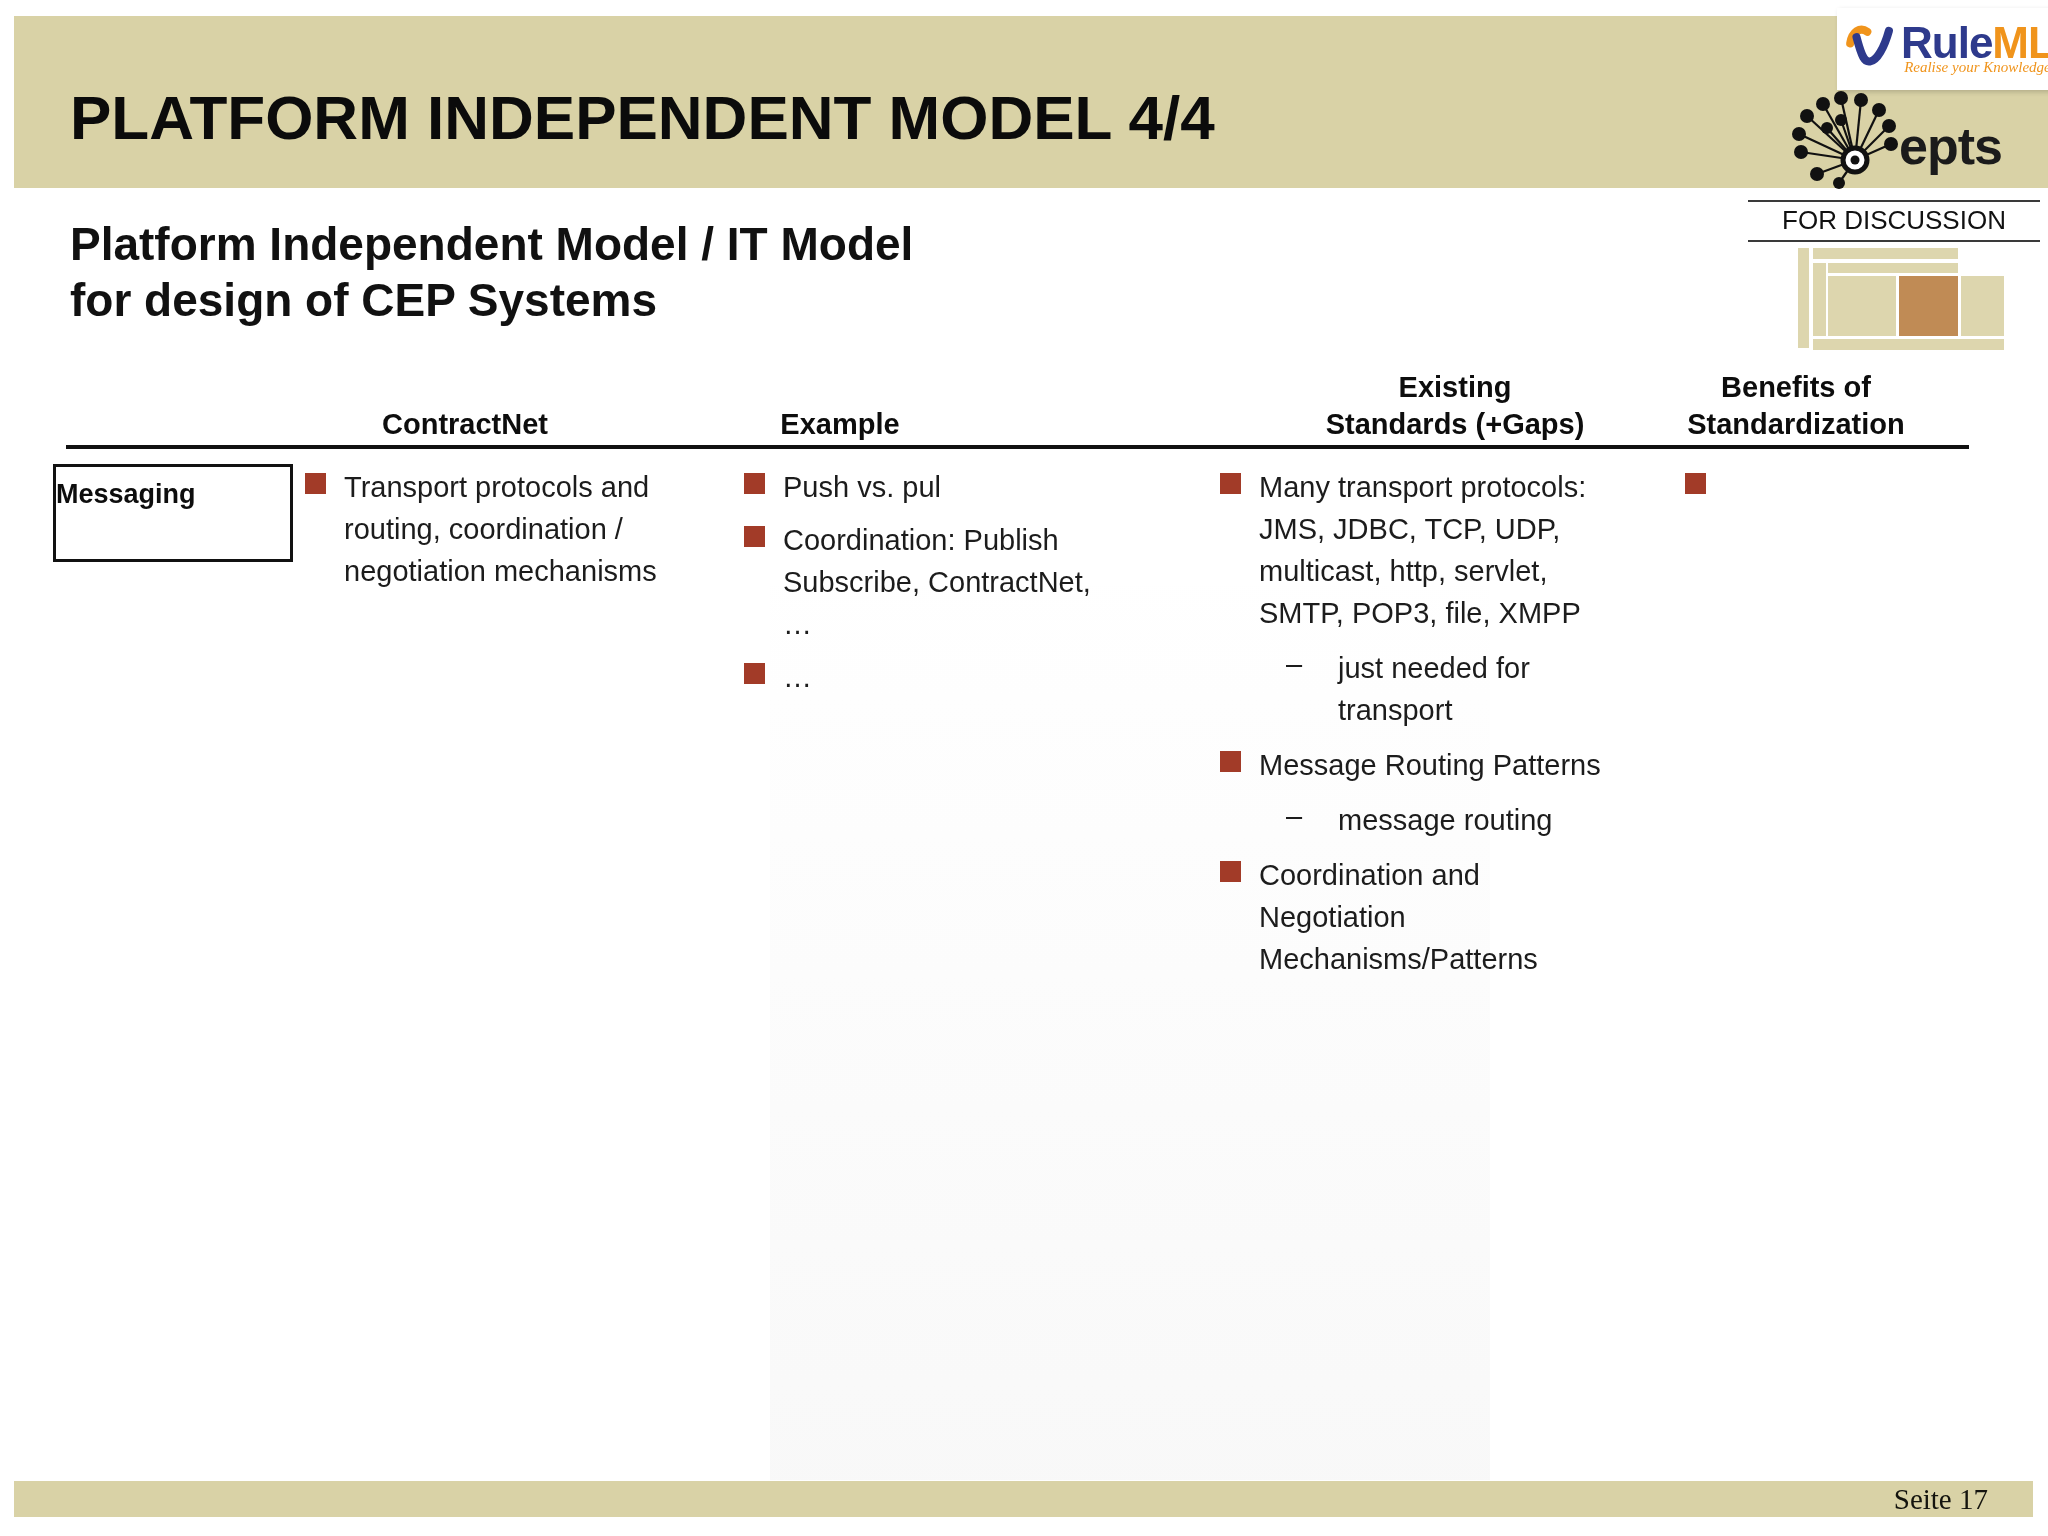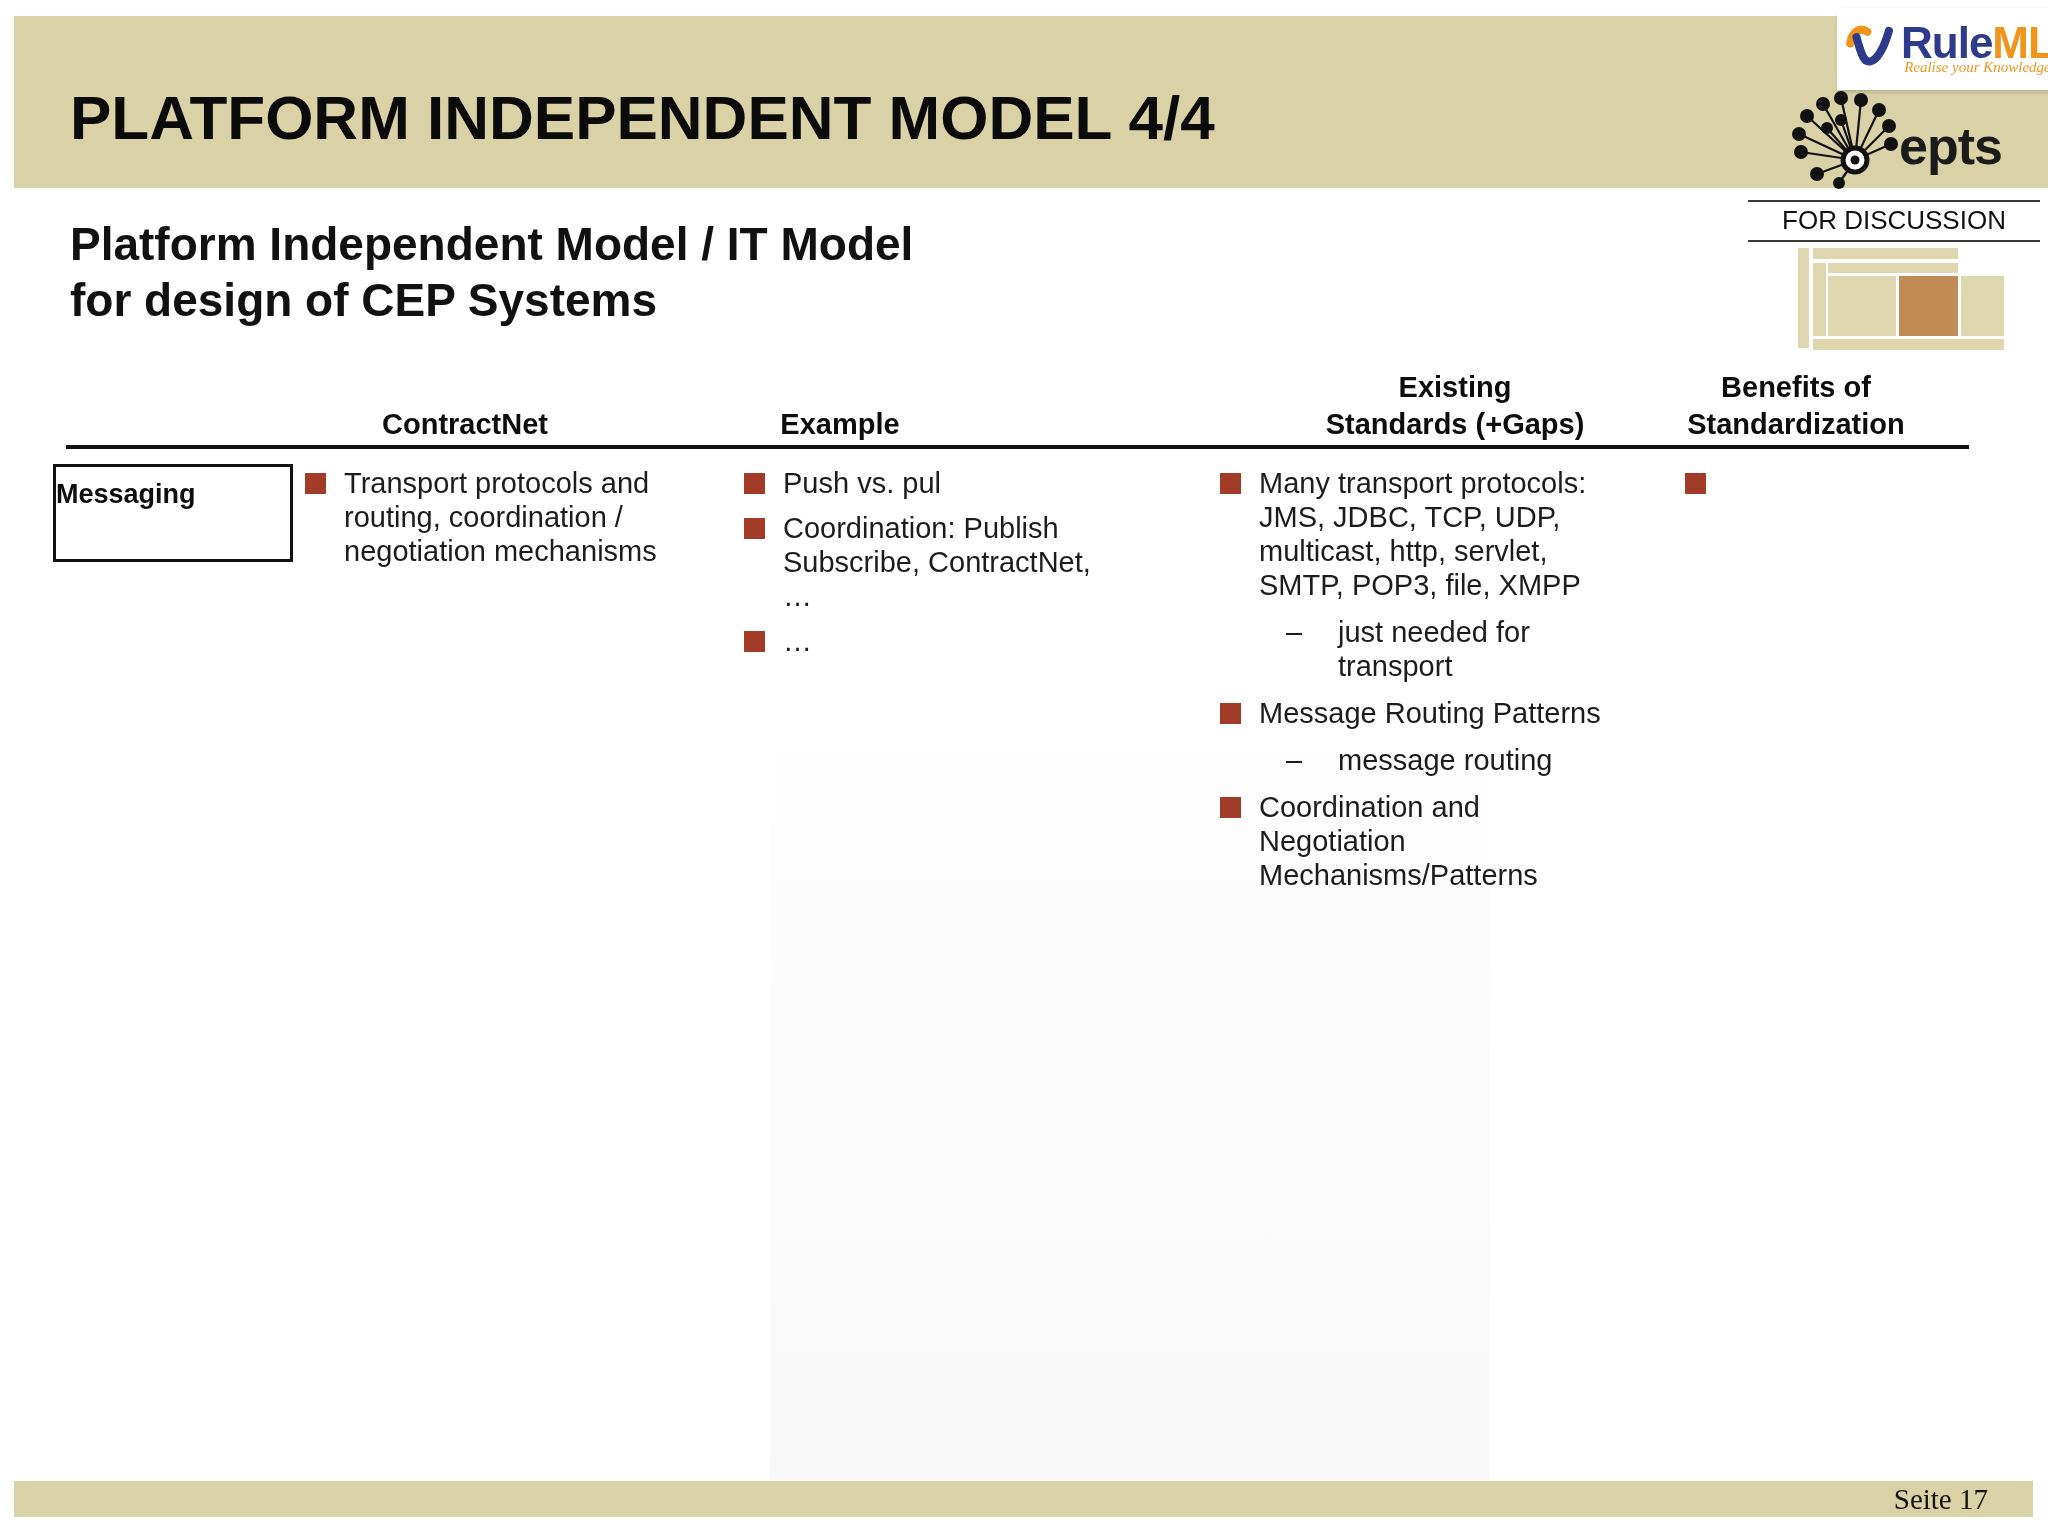--- a/index.html
+++ b/index.html
@@ -57,21 +57,21 @@
   .messaging-box span{display:inline-block;margin-top:12px;font-size:27px;font-weight:bold;color:#0d0d0d;}
 
   
   .bcol{position:absolute;top:466px;}
   #col-description{left:305px;width:430px;}
   #col-example{left:744px;width:410px;}
   #col-standards{left:1220px;width:440px;}
   #col-benefits{left:1685px;width:350px;}
   .item{display:flex;margin-bottom:11px;}
   .item .sq{flex:none;width:21px;height:21px;background:var(--bullet);margin:7px 18px 0 0;}
-  .item .txt{font-size:29px;line-height:34px;white-space:pre-line;color:#1c1c1c;}
+  .item .txt{font-size:29px;line-height:42px;white-space:pre-line;color:#1c1c1c;}
   .item.lvl2{padding-left:66px;margin-bottom:13px;margin-top:13px;}
   .item.lvl2 .dash{flex:none;width:52px;font-size:29px;line-height:34px;color:#1c1c1c;}
 
   
   .center-band{left:770px;top:560px;width:720px;height:920px;background:linear-gradient(180deg,rgba(160,160,160,0) 0%,rgba(160,160,160,0.07) 100%);pointer-events:none;}
 
   
   .footer-band{left:14px;top:1481px;width:2019px;height:36px;background:var(--tan);}
   .footer-band .page{position:absolute;right:45px;top:2px;font-family:"Liberation Serif","DejaVu Serif",serif;font-size:29px;color:#14140e;}
 </style>

